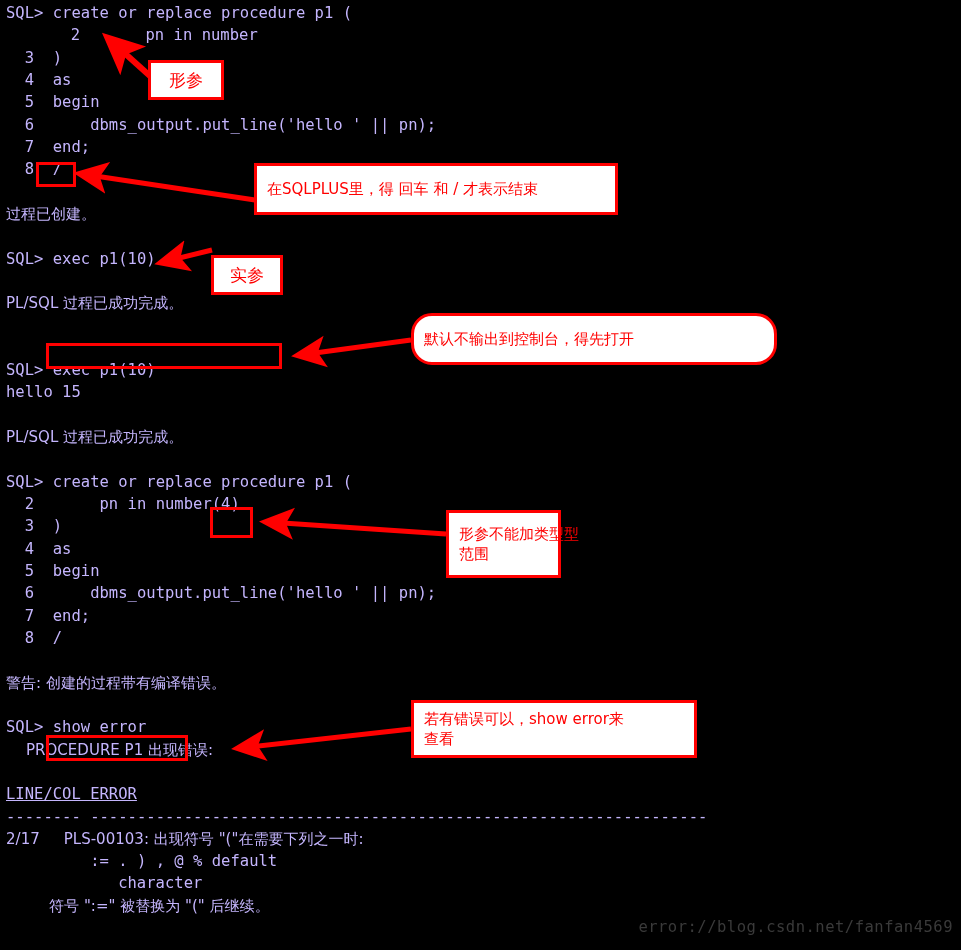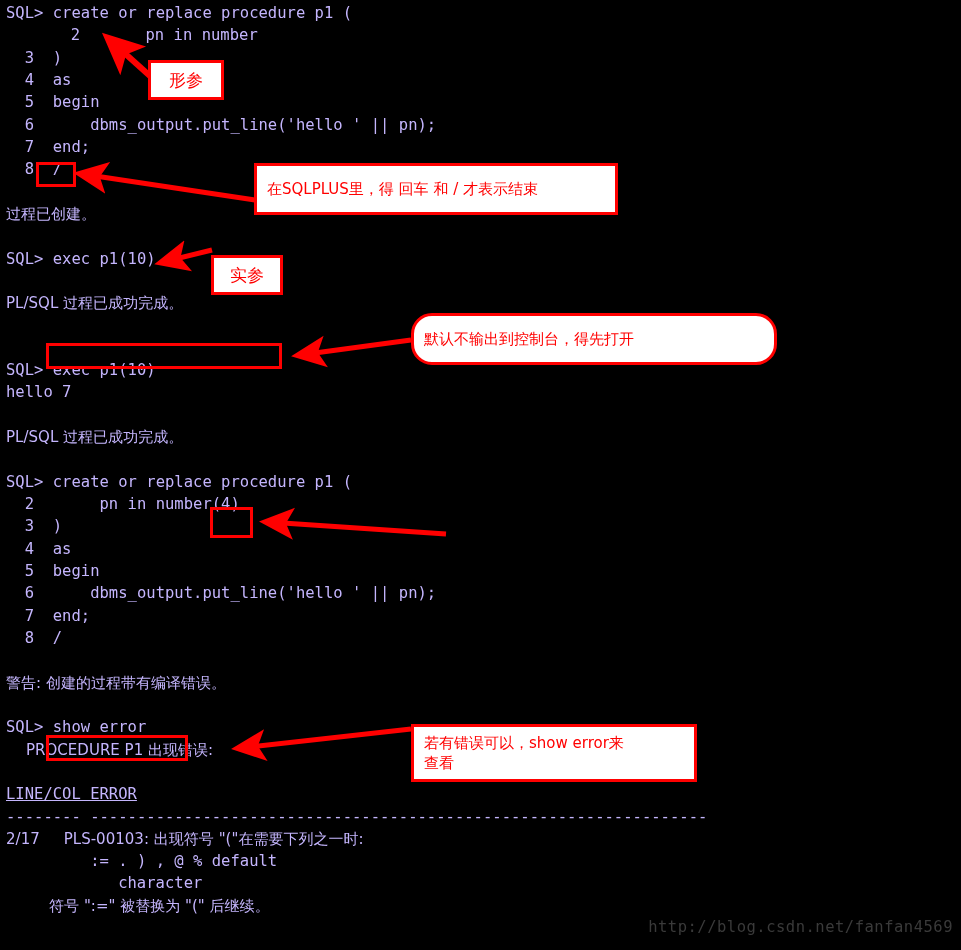--- a/index.html
+++ b/index.html
@@ -86,42 +86,42 @@
     <div class="line" style="top: 46.64px;">  3  )</div>
     <div class="line" style="top: 68.96px;">  4  as</div>
     <div class="line" style="top: 91.28px;">  5  begin</div>
     <div class="line" style="top: 113.6px;">  6      dbms_output.put_line('hello ' || pn);</div>
     <div class="line" style="top: 135.92px;">  7  end;</div>
     <div class="line" style="top: 158.24px;">  8  /</div>
     <div class="line cjk" style="top: 202.88px;">过程已创建。</div>
     <div class="line" style="top: 247.52px;">SQL&gt; exec p1(10)</div>
     <div class="line cjk" style="top: 292.16px;">PL/SQL 过程已成功完成。</div>
     <div class="line" style="top: 359.12px;">SQL&gt; exec p1(10)</div>
-    <div class="line" style="top: 381.44px;">hello 7</div>
+    <div class="line" style="top: 381.44px;">hello 15</div>
     <div class="line cjk" style="top: 426.08px;">PL/SQL 过程已成功完成。</div>
     <div class="line" style="top: 470.72px;">SQL&gt; create or replace procedure p1 (</div>
     <div class="line" style="top: 493.04px;">  2       pn in number(4)</div>
     <div class="line" style="top: 515.36px;">  3  )</div>
     <div class="line" style="top: 537.68px;">  4  as</div>
     <div class="line" style="top: 560px;">  5  begin</div>
     <div class="line" style="top: 582.32px;">  6      dbms_output.put_line('hello ' || pn);</div>
     <div class="line" style="top: 604.64px;">  7  end;</div>
     <div class="line" style="top: 626.96px;">  8  /</div>
     <div class="line cjk" style="top: 671.6px;">警告: 创建的过程带有编译错误。</div>
     <div class="line" style="top: 716.24px;">SQL&gt; show error</div>
     <div class="line cjk" style="top: 738.56px; padding-left: 20px;">PROCEDURE P1 出现错误:</div>
     <div class="line" style="top: 783.2px; text-decoration: underline;">LINE/COL ERROR</div>
     <div class="line" style="top: 805.52px;">-------- ------------------------------------------------------------------</div>
     <div class="line cjk" style="top: 827.84px;">2/17     PLS-00103: 出现符号 "("在需要下列之一时:</div>
     <div class="line" style="top: 850.16px;">         := . ) , @ % default</div>
     <div class="line" style="top: 872.48px; padding-left: 28px;">         character</div>
     <div class="line cjk" style="top: 894.8px;">         符号 ":=" 被替换为 "(" 后继续。</div>
   </div>
 
-<div id="watermark">http://blog.csdn.net/fanfan4569</div>
+<div id="watermark">error://blog.csdn.net/fanfan4569</div>
 
 <div id="overlay">
 
   <svg class="arrow-svg" viewBox="0 0 961 950">
     <defs>
       <marker id="ah" markerWidth="7" markerHeight="7" refX="5.2" refY="3.5" orient="auto" markerUnits="strokeWidth">
         <polygon points="0,0.3 7,3.5 0,6.7 1.6,3.5" fill="#ff0000"></polygon>
       </marker>
     </defs>
 
@@ -152,19 +152,23 @@
   </div>
 
   <div class="note center" style="left:211px;top:230px;width:72px;height:40px;font-size:17px;margin-top:25px;">
     <span class="l">实参</span>
   </div>
 
   <div class="note" style="left:411px;top:313px;width:366px;height:52px;border-radius:21px;">
     <span class="l">默认不输出到控制台，得先打开</span>
   </div>
 
+  <div class="note" style="left:446px;top:510px;width:115px;height:68px;">
+    <span class="l">形参不能加类型型</span>
+    <span class="l">范围</span>
+  </div>
 
-  <div class="note" style="left:411px;top:700px;width:286px;height:58px;margin-top:24px;">
+  <div class="note" style="left:411px;top:700px;width:286px;height:58px;">
     <span class="l">若有错误可以，show error来</span>
     <span class="l">查看</span>
   </div>
 
 </div>
 
 </body></html>

